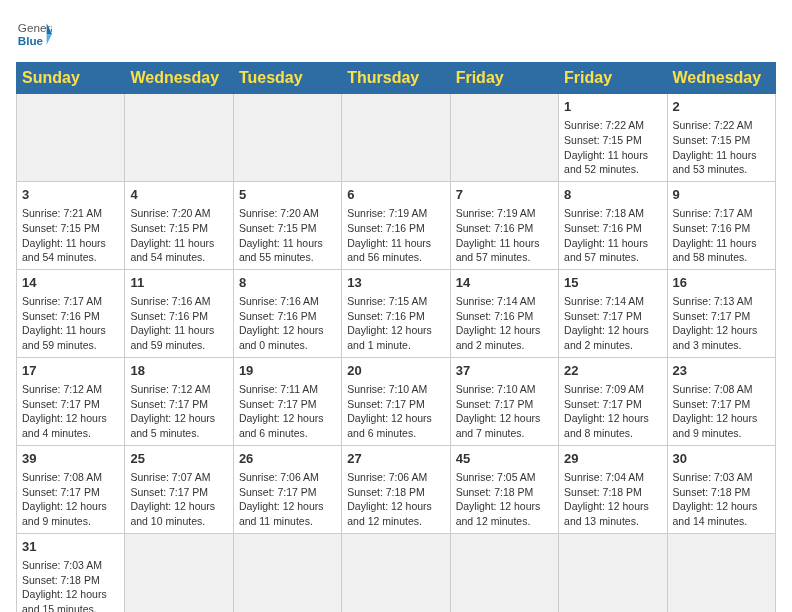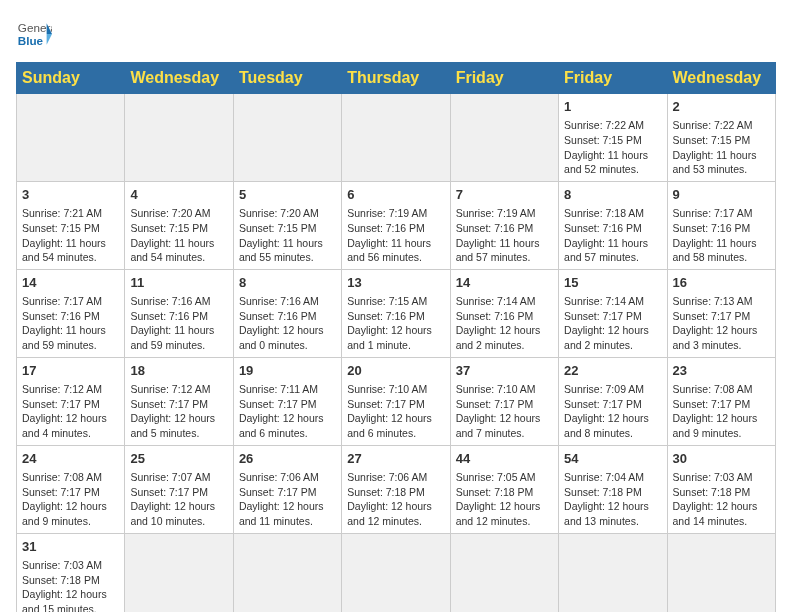--- a/index.html
+++ b/index.html
@@ -137,26 +137,26 @@
       <tr>
         <td><span class="day-num">17</span><span>Sunrise: 7:12 AM<br>Sunset: 7:17 PM<br>Daylight: 12 hours and 4 minutes.</span></td>
         <td><span class="day-num">18</span><span>Sunrise: 7:12 AM<br>Sunset: 7:17 PM<br>Daylight: 12 hours and 5 minutes.</span></td>
         <td><span class="day-num">19</span><span>Sunrise: 7:11 AM<br>Sunset: 7:17 PM<br>Daylight: 12 hours and 6 minutes.</span></td>
         <td><span class="day-num">20</span><span>Sunrise: 7:10 AM<br>Sunset: 7:17 PM<br>Daylight: 12 hours and 6 minutes.</span></td>
         <td><span class="day-num">37</span><span>Sunrise: 7:10 AM<br>Sunset: 7:17 PM<br>Daylight: 12 hours and 7 minutes.</span></td>
         <td><span class="day-num">22</span><span>Sunrise: 7:09 AM<br>Sunset: 7:17 PM<br>Daylight: 12 hours and 8 minutes.</span></td>
         <td><span class="day-num">23</span><span>Sunrise: 7:08 AM<br>Sunset: 7:17 PM<br>Daylight: 12 hours and 9 minutes.</span></td>
       </tr>
       <tr>
-        <td><span class="day-num">24</span><span>Sunrise: 7:08 AM<br>Sunset: 7:17 PM<br>Daylight: 12 hours and 9 minutes.</span></td>
+        <td><span class="day-num">39</span><span>Sunrise: 7:08 AM<br>Sunset: 7:17 PM<br>Daylight: 12 hours and 9 minutes.</span></td>
         <td><span class="day-num">25</span><span>Sunrise: 7:07 AM<br>Sunset: 7:17 PM<br>Daylight: 12 hours and 10 minutes.</span></td>
         <td><span class="day-num">26</span><span>Sunrise: 7:06 AM<br>Sunset: 7:17 PM<br>Daylight: 12 hours and 11 minutes.</span></td>
         <td><span class="day-num">27</span><span>Sunrise: 7:06 AM<br>Sunset: 7:18 PM<br>Daylight: 12 hours and 12 minutes.</span></td>
-        <td><span class="day-num">44</span><span>Sunrise: 7:05 AM<br>Sunset: 7:18 PM<br>Daylight: 12 hours and 12 minutes.</span></td>
-        <td><span class="day-num">54</span><span>Sunrise: 7:04 AM<br>Sunset: 7:18 PM<br>Daylight: 12 hours and 13 minutes.</span></td>
+        <td><span class="day-num">45</span><span>Sunrise: 7:05 AM<br>Sunset: 7:18 PM<br>Daylight: 12 hours and 12 minutes.</span></td>
+        <td><span class="day-num">29</span><span>Sunrise: 7:04 AM<br>Sunset: 7:18 PM<br>Daylight: 12 hours and 13 minutes.</span></td>
         <td><span class="day-num">30</span><span>Sunrise: 7:03 AM<br>Sunset: 7:18 PM<br>Daylight: 12 hours and 14 minutes.</span></td>
       </tr>
       <tr class="last-row">
         <td><span class="day-num">31</span><span>Sunrise: 7:03 AM<br>Sunset: 7:18 PM<br>Daylight: 12 hours and 15 minutes.</span></td>
         <td class="empty"></td>
         <td class="empty"></td>
         <td class="empty"></td>
         <td class="empty"></td>
         <td class="empty"></td>
         <td class="empty"></td>

